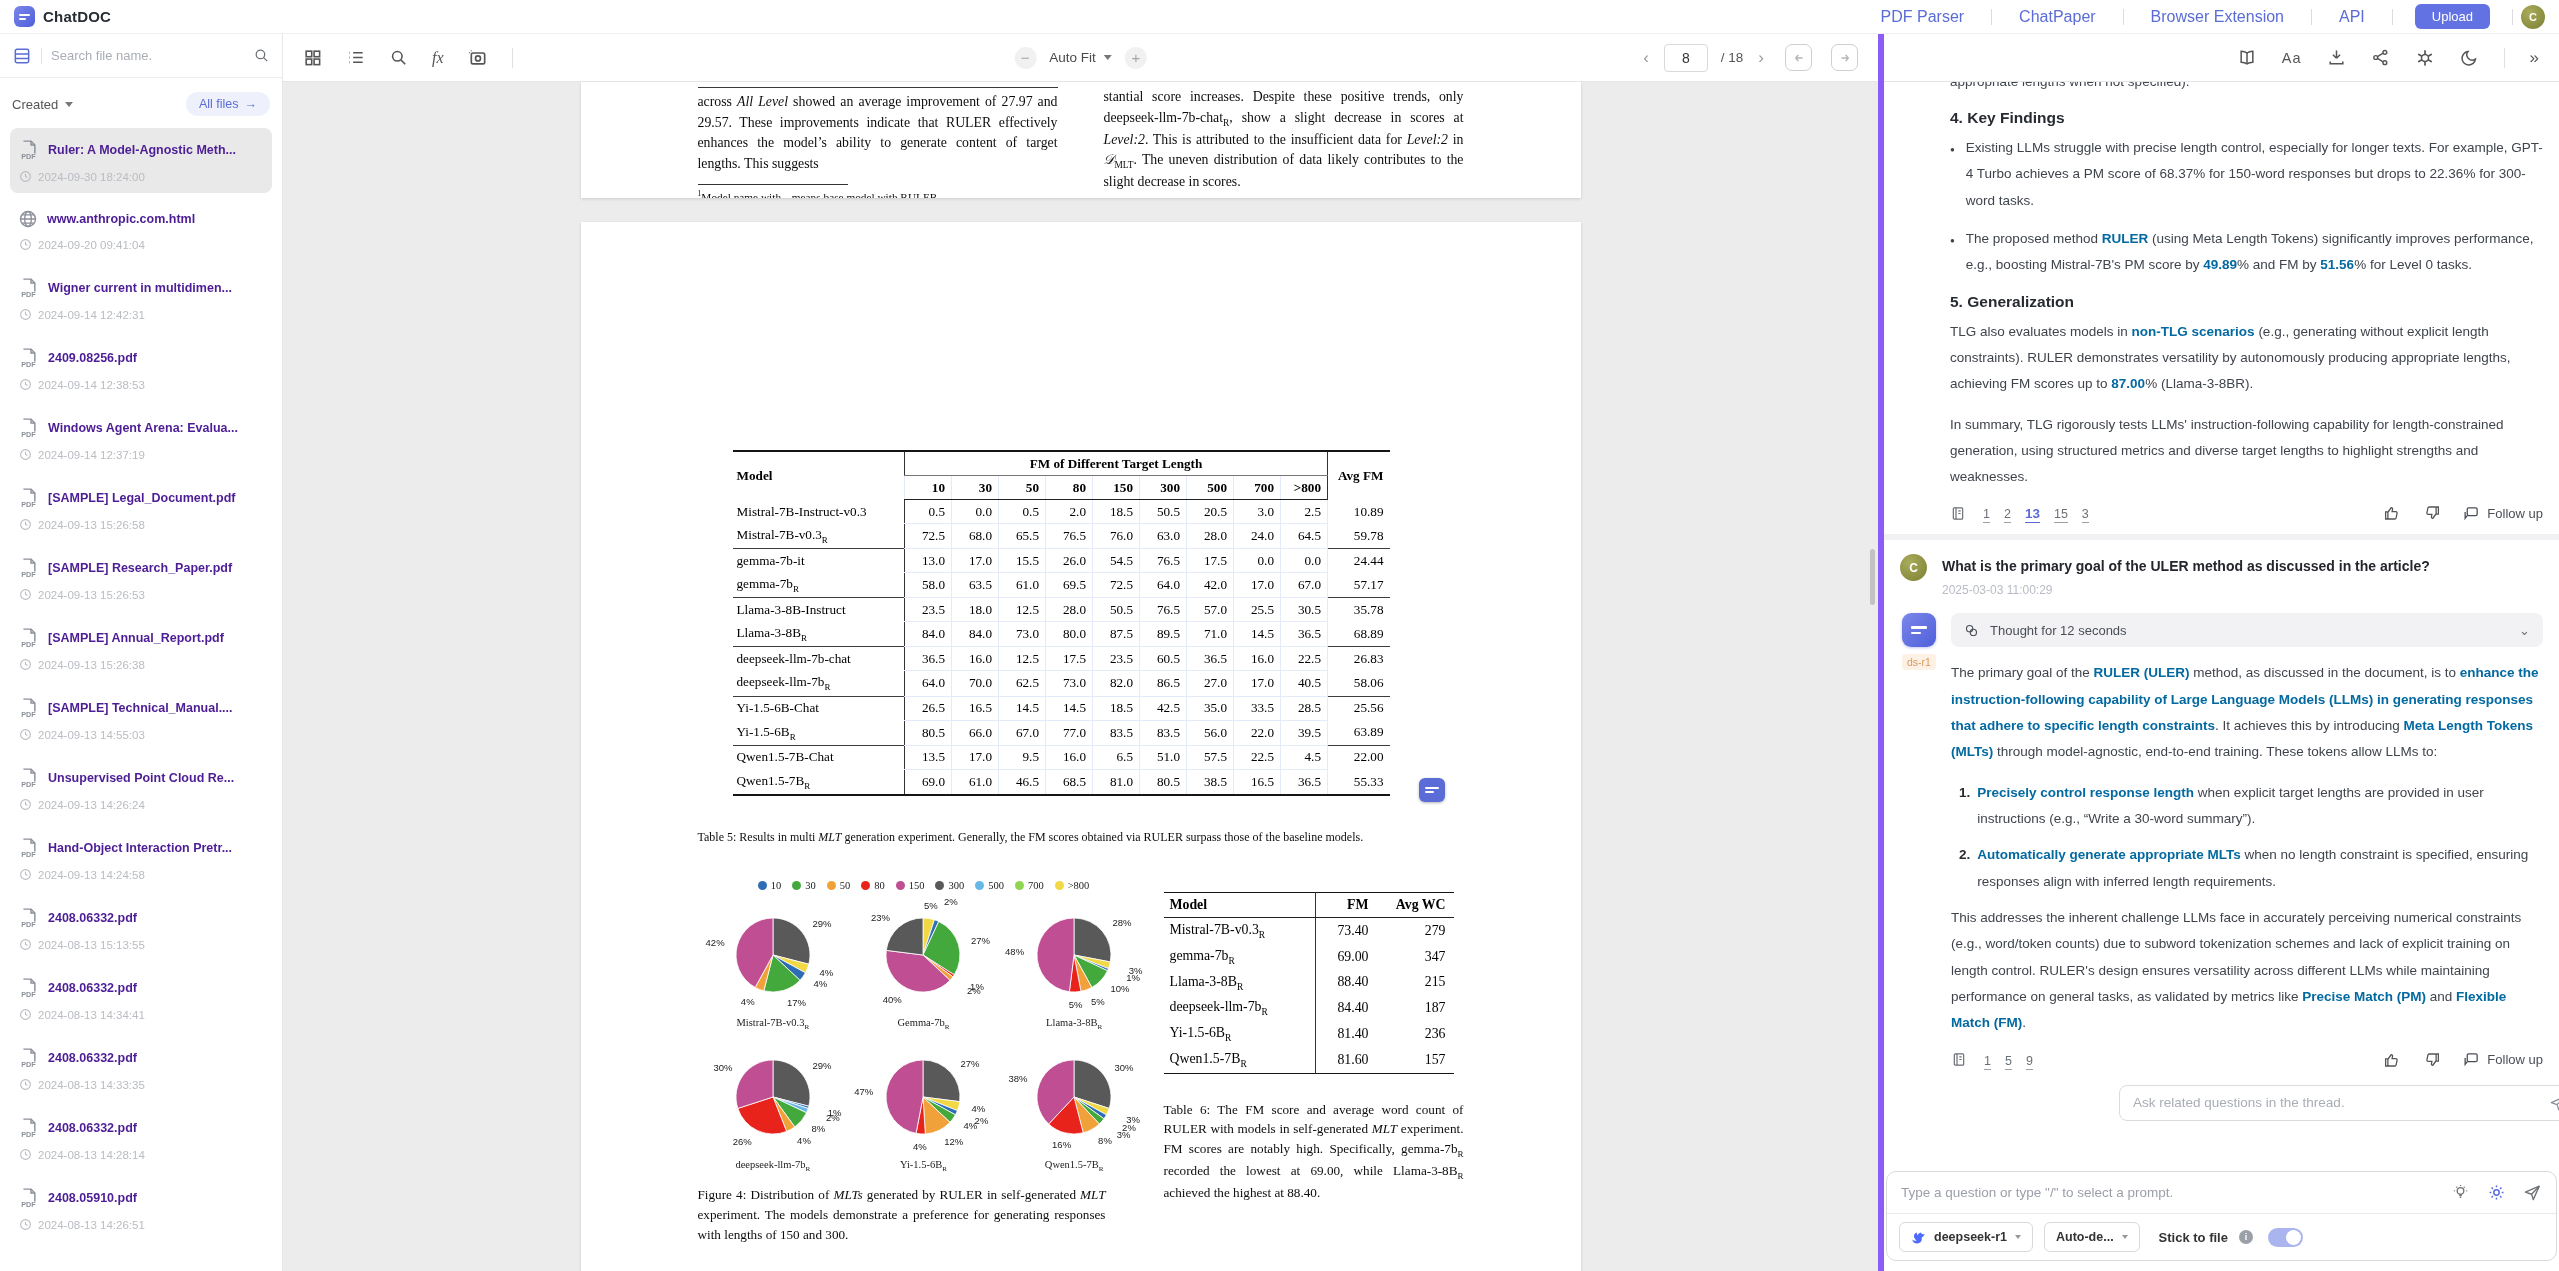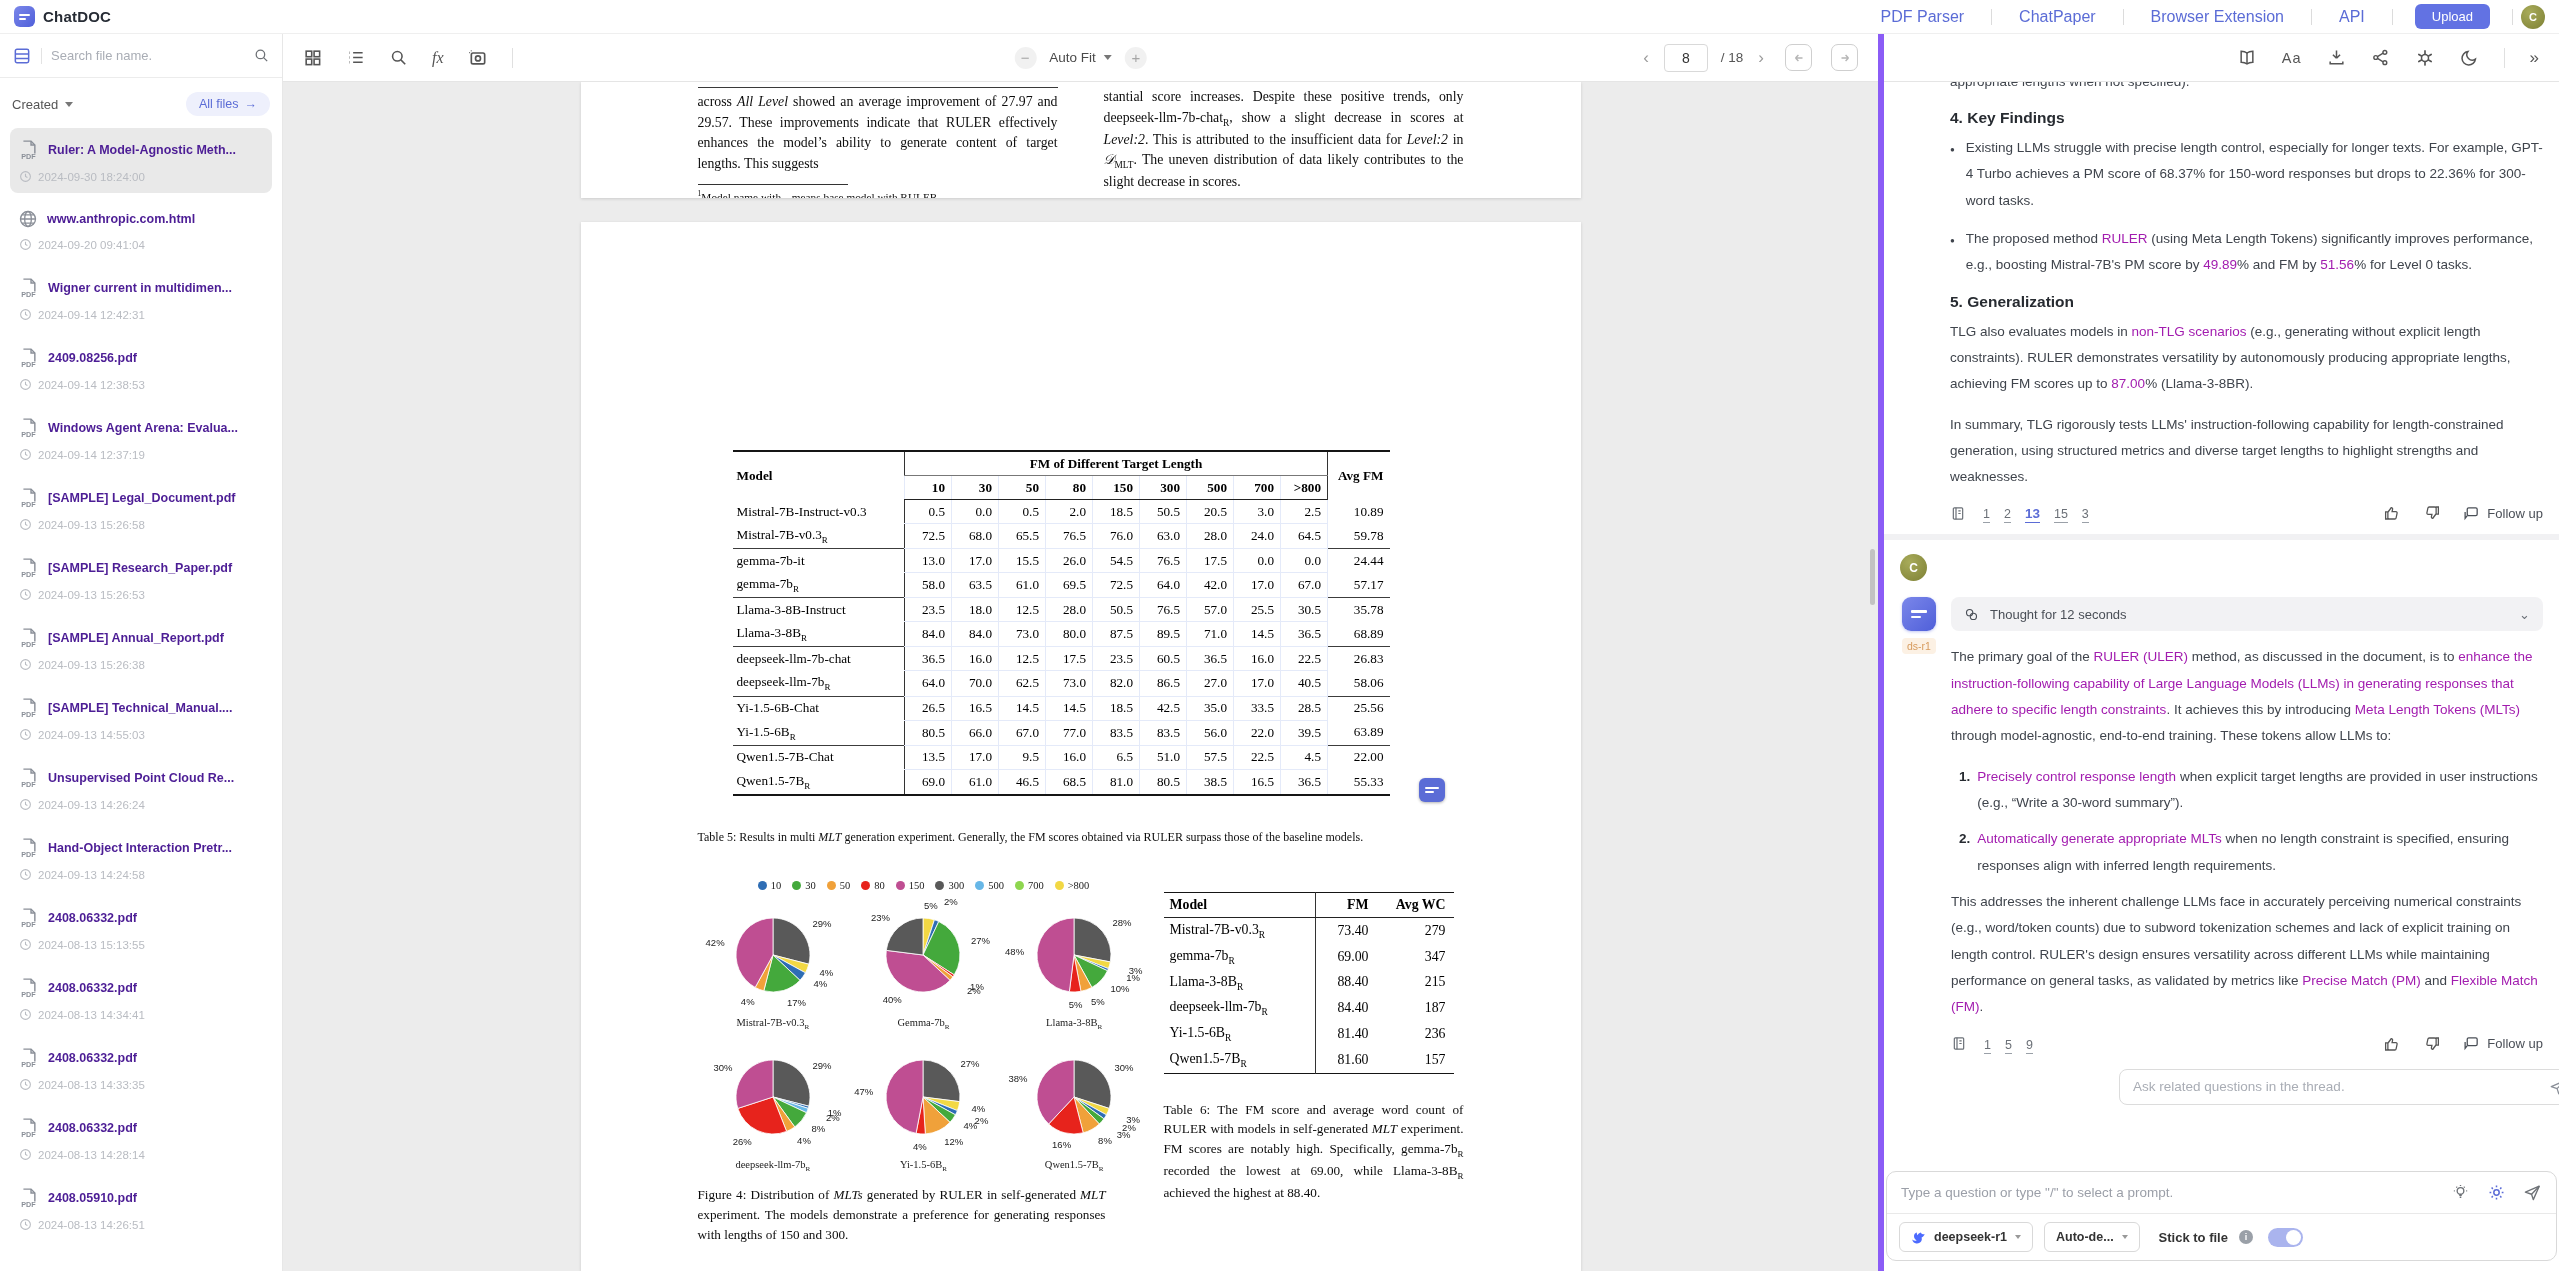--- a/index.html
+++ b/index.html
@@ -63,21 +63,21 @@
   .page2{flex:1;position:relative}
   .vthumb{position:absolute;right:3px;top:467px;width:5px;height:56px;background:#c2c2c2;border-radius:3px}
 
   .serif{font-family:"Liberation Serif",serif;color:#0d0d0d}
   .cols{display:flex;gap:46px;padding:5px 117px 0}
   .col{width:360px;font-size:13.8px;line-height:1.5;text-align:justify}
   .col-left{border-top:1.5px solid #3a3a3a;padding-top:4px}
   .footnote-rule{width:150px;border-top:1px solid #333;margin-top:9px}
   .footnote{font-size:11.3px;margin-top:3px;text-align:left}
 
-  .seg-b{font-weight:400;color:#a21caf}
+  .seg-b{font-weight:700;color:#0369a1}
   .seg-i{font-style:italic}
   .seg-sub{vertical-align:sub;font-size:.68em}
   .seg-sup{vertical-align:super;font-size:.68em}
 
   
   .t5wrap{position:absolute;top:228px;left:152px}
   table.t5{border-collapse:collapse;font-family:"Liberation Serif",serif;font-size:13.2px;color:#000;border-top:2px solid #151515;border-bottom:2px solid #151515}
   .t5 th,.t5 td{padding:3.5px 6px;white-space:nowrap}
   .t5 .model{width:172px;text-align:left;padding-left:4px}
   .t5 .num{width:47px;text-align:right;border:1px solid #e4eaf9}
@@ -1103,20 +1103,24 @@
                 <span>Follow up</span>
               </span>
             </span>
           </div>
         </div>
 
         <div class="divband"></div>
 
         <div class="umsg">
           <span class="uavatar">C</span>
+          <div>
+            <div class="uq">What is the primary goal of the ULER method as discussed in the article?</div>
+            <div class="utime">2025-03-03 11:00:29</div>
+          </div>
         </div>
 
         <div class="amsg">
           <div class="acol">
             <span class="abot">
                 <i></i>
                 <i></i>
               </span>
             <span class="abadge">ds-r1</span>
           </div>

